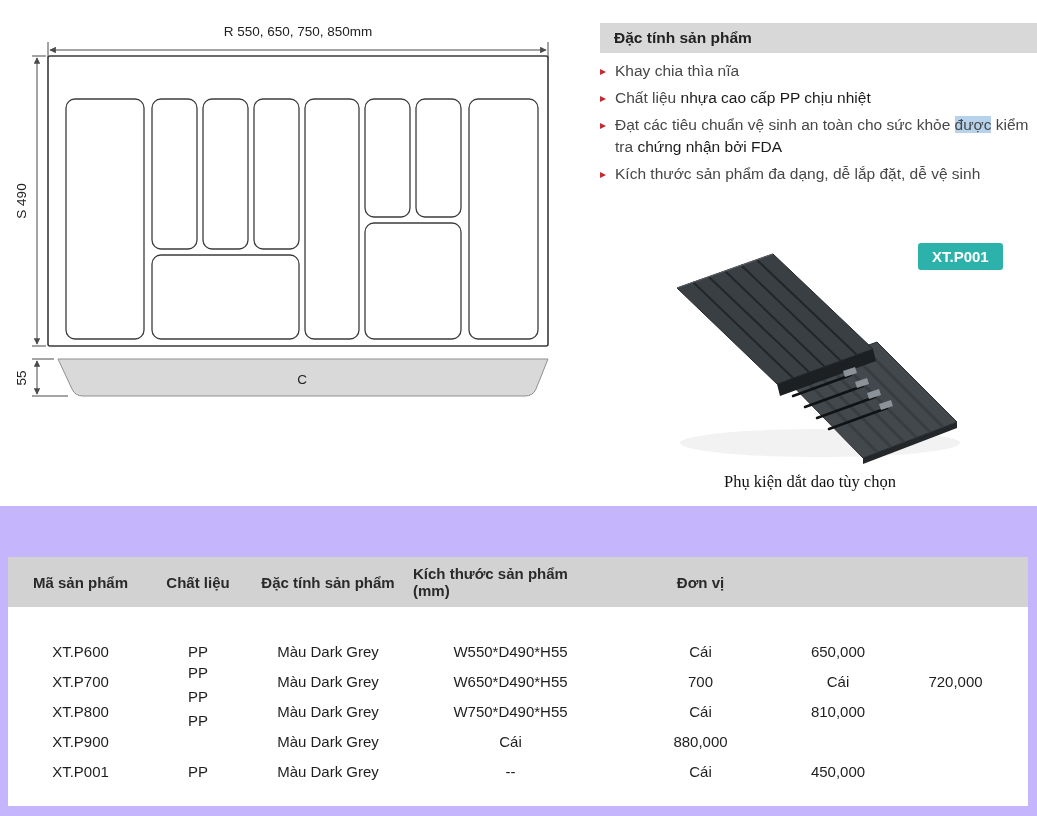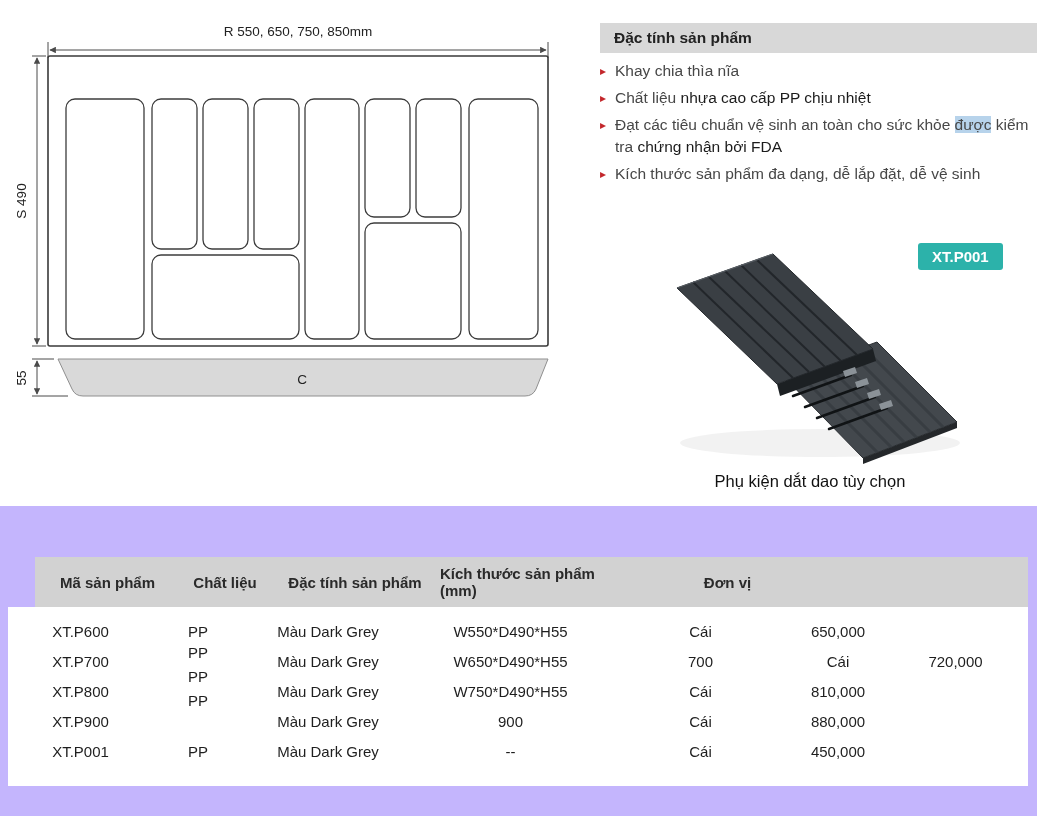--- a/index.html
+++ b/index.html
@@ -21,30 +21,30 @@
   .feat{display:flex;gap:9px;margin-bottom:5px;font-size:15.5px;color:#474747;line-height:1.42;}
   .tri{color:#c3272b;font-size:12px;line-height:1.85;flex:0 0 auto;}
   .feat .b{font-weight:normal;color:#1b1b1b;}
   .feat .hl{background:#b7d3eb;}
 
   
   #product{position:absolute;left:655px;top:238px;}
   .badge{position:absolute;left:918px;top:243px;background:#2cb2aa;color:#fff;font-weight:bold;
       font-size:15px;padding:5px 14px;border-radius:3px;}
   .caption{position:absolute;left:645px;top:472px;width:330px;text-align:center;
-      font-size:16.5px;color:#111;}
+      font-size:16.5px;color:#111;font-family:Liberation Serif, serif;}
 
   
   .ptable{position:absolute;left:8px;top:557px;width:1020px;}
   .t-row{display:grid;grid-template-columns:145px 90px 170px 195px 185px 90px 145px;}
-  .t-head{background:#d2d2d2;height:50px;margin-left:27px;}
+  .t-head{background:#d2d2d2;height:50px;}
   .t-head .cell{display:flex;flex-direction:column;align-items:center;justify-content:center;
       font-size:15px;font-weight:bold;color:#2a2a2a;}
   .t-head .note{font-size:11px;font-weight:normal;color:#333;margin-top:1px;}
-  .t-body{background:#ffffff;padding:10px 0 19px 0;}
+  .t-body{background:#ffffff;padding:30px 0 19px 0;}
   .t-body .cell{height:30px;line-height:30px;text-align:center;font-size:15px;color:#1e1e1e;}
   .mat span{position:relative;display:inline-block;}
   .t-body .t-row:nth-child(2) .mat span{top:-9px;}
   .t-body .t-row:nth-child(3) .mat span{top:-15px;}
   .t-body .t-row:nth-child(4) .mat span{top:-21px;}
 </style>
 </head>
 <body>
 
 <div id="page">
@@ -212,21 +212,20 @@
         <div class="cell mat"><span>PP</span></div>
         <div class="cell"><span>Màu Dark Grey</span></div>
         <div class="cell"><span>W750*D490*H55</span></div>
         <div class="cell"><span>Cái</span></div>
         <div class="cell"><span>810,000</span></div>
       </div>
       <div class="t-row">
         <div class="cell"><span>XT.P900</span></div>
         <div class="cell mat"><span>PP</span></div>
         <div class="cell"><span>Màu Dark Grey</span></div>
-        <div class="cell"><span>900</span></div>
         <div class="cell"><span>Cái</span></div>
         <div class="cell"><span>880,000</span></div>
       </div>
       <div class="t-row">
         <div class="cell"><span>XT.P001</span></div>
         <div class="cell mat"><span>PP</span></div>
         <div class="cell"><span>Màu Dark Grey</span></div>
         <div class="cell"><span>--</span></div>
         <div class="cell"><span>Cái</span></div>
         <div class="cell"><span>450,000</span></div>

